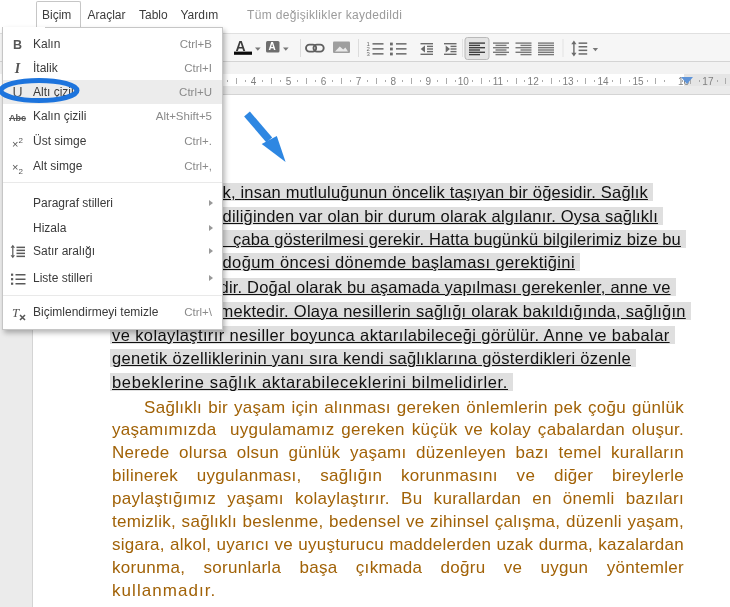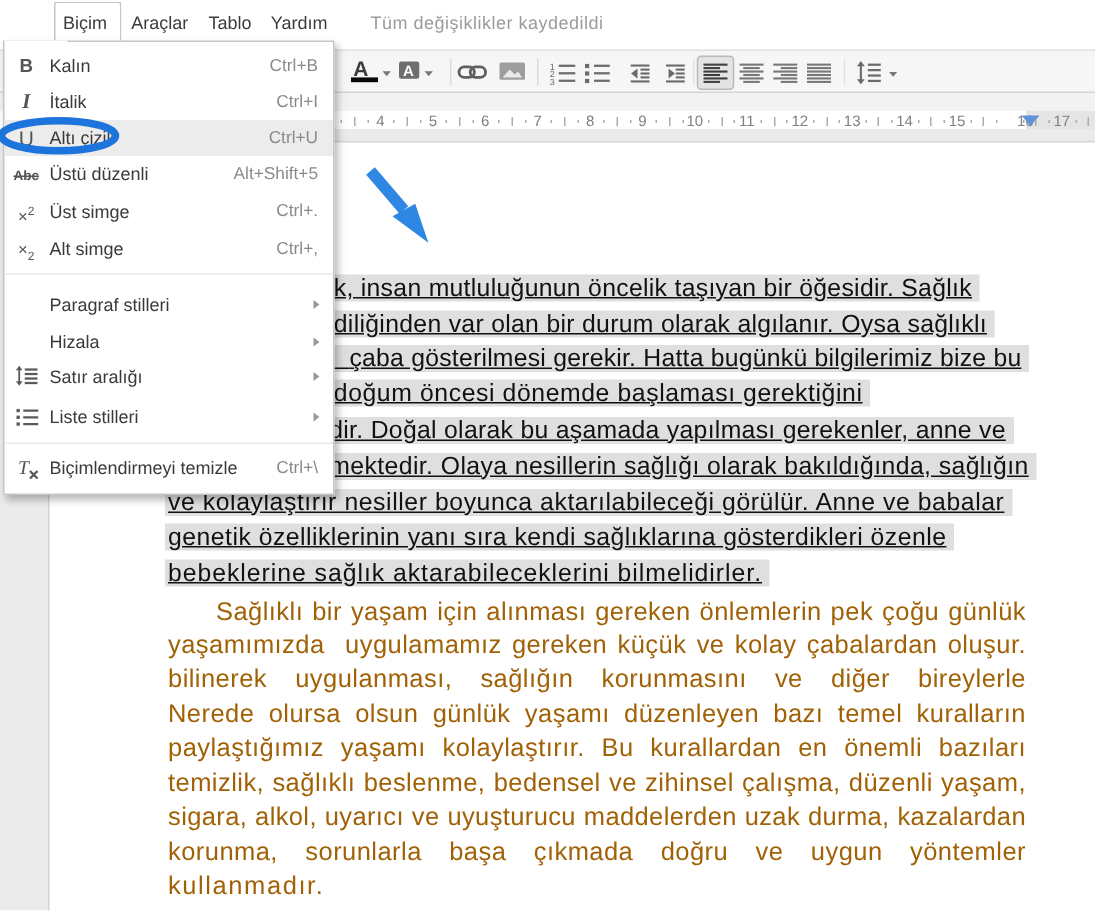--- a/index.html
+++ b/index.html
@@ -72,22 +72,22 @@
       <div class="p1line" style="left: 110px; top: 277.5px; font-size: 16.5px;"><span><span style="letter-spacing: 1.518px; white-space: pre;">göstermekte</span><span style="letter-spacing: 0.202px;">dir. Doğal olarak bu aşamada yapılması gerekenler, anne ve</span></span></div>
       <div class="p1line" style="left: 110px; top: 301.5px; font-size: 16.5px;"><span><span style="letter-spacing: 2.217px; white-space: pre;">babaya düş</span><span style="letter-spacing: 0.278px;">mektedir. Olaya nesillerin sağlığı olarak bakıldığında, sağlığın</span></span></div>
       <div class="p1line" style="left: 110px; top: 325.5px; font-size: 16.5px;"><span><span style="letter-spacing: 0.391px;">ve kolaylaştırır nesiller boyunca aktarılabileceği görülür. Anne ve babalar</span></span></div>
       <div class="p1line" style="left: 110px; top: 349px; font-size: 16.5px;"><span><span style="letter-spacing: 0.329px;">genetik özelliklerinin yanı sıra kendi sağlıklarına gösterdikleri özenle</span></span></div>
       <div class="p1line" style="left: 110px; top: 373px; font-size: 16.5px;"><span><span style="letter-spacing: 0.654px;">bebeklerine sağlık aktarabileceklerini bilmelidirler.</span></span></div>
     </div>
 
   <div id="para2" class="abs">
     <div class="p2line" style="text-indent:32px">Sağlıklı bir yaşam için alınması gereken önlemlerin pek çoğu günlük</div>
     <div class="p2line">yaşamımızda&nbsp; uygulamamız gereken küçük ve kolay çabalardan oluşur.</div>
+    <div class="p2line">Nerede olursa olsun günlük yaşamı düzenleyen bazı temel kuralların</div>
     <div class="p2line">bilinerek uygulanması, sağlığın korunmasını ve diğer bireylerle</div>
-    <div class="p2line">Nerede olursa olsun günlük yaşamı düzenleyen bazı temel kuralların</div>
     <div class="p2line">paylaştığımız yaşamı kolaylaştırır. Bu kurallardan en önemli bazıları</div>
     <div class="p2line">temizlik, sağlıklı beslenme, bedensel ve zihinsel çalışma, düzenli yaşam,</div>
     <div class="p2line" style="letter-spacing:0.25px">sigara, alkol, uyarıcı ve uyuşturucu maddelerden uzak durma, kazalardan</div>
     <div class="p2line">korunma, sorunlarla başa çıkmada doğru ve uygun yöntemler</div>
     <div class="p2line p2last">kullanmadır.</div>
   </div>
 
   <svg class="abs" style="left:240px;top:106px" width="52" height="60" viewBox="0 0 52 60">
     <line x1="7" y1="8" x2="29.3" y2="34" stroke="#2e87e2" stroke-width="7.6"></line>
     <polygon points="45.6,55.9 21.7,38.1 36.8,29.9" fill="#2e87e2"></polygon>
@@ -295,21 +295,21 @@
           <div class="mlabel">İtalik</div>
           <div class="mshort">Ctrl+I</div>
         </div>
         <div class="mrow" style="top: 52px; background: rgb(236, 236, 236);">
           <div class="mico"><span style="text-decoration:underline;font-size:14px">U</span></div>
           <div class="mlabel">Altı çizili</div>
           <div class="mshort">Ctrl+U</div>
         </div>
         <div class="mrow" style="top: 76px;">
           <div class="mico"><span style="text-decoration:line-through;font-size:9px;font-weight:bold">Abc</span></div>
-          <div class="mlabel">Üstü düzenli</div>
+          <div class="mlabel">Kalın çizili</div>
           <div class="mshort">Alt+Shift+5</div>
         </div>
         <div class="mrow" style="top: 101px;">
           <div class="mico"><span style="font-size:11px">×<sup style="font-size:8px">2</sup></span></div>
           <div class="mlabel">Üst simge</div>
           <div class="mshort">Ctrl+.</div>
         </div>
         <div class="mrow" style="top: 126px;">
           <div class="mico"><span style="font-size:11px">×<sub style="font-size:8px">2</sub></span></div>
           <div class="mlabel">Alt simge</div>

